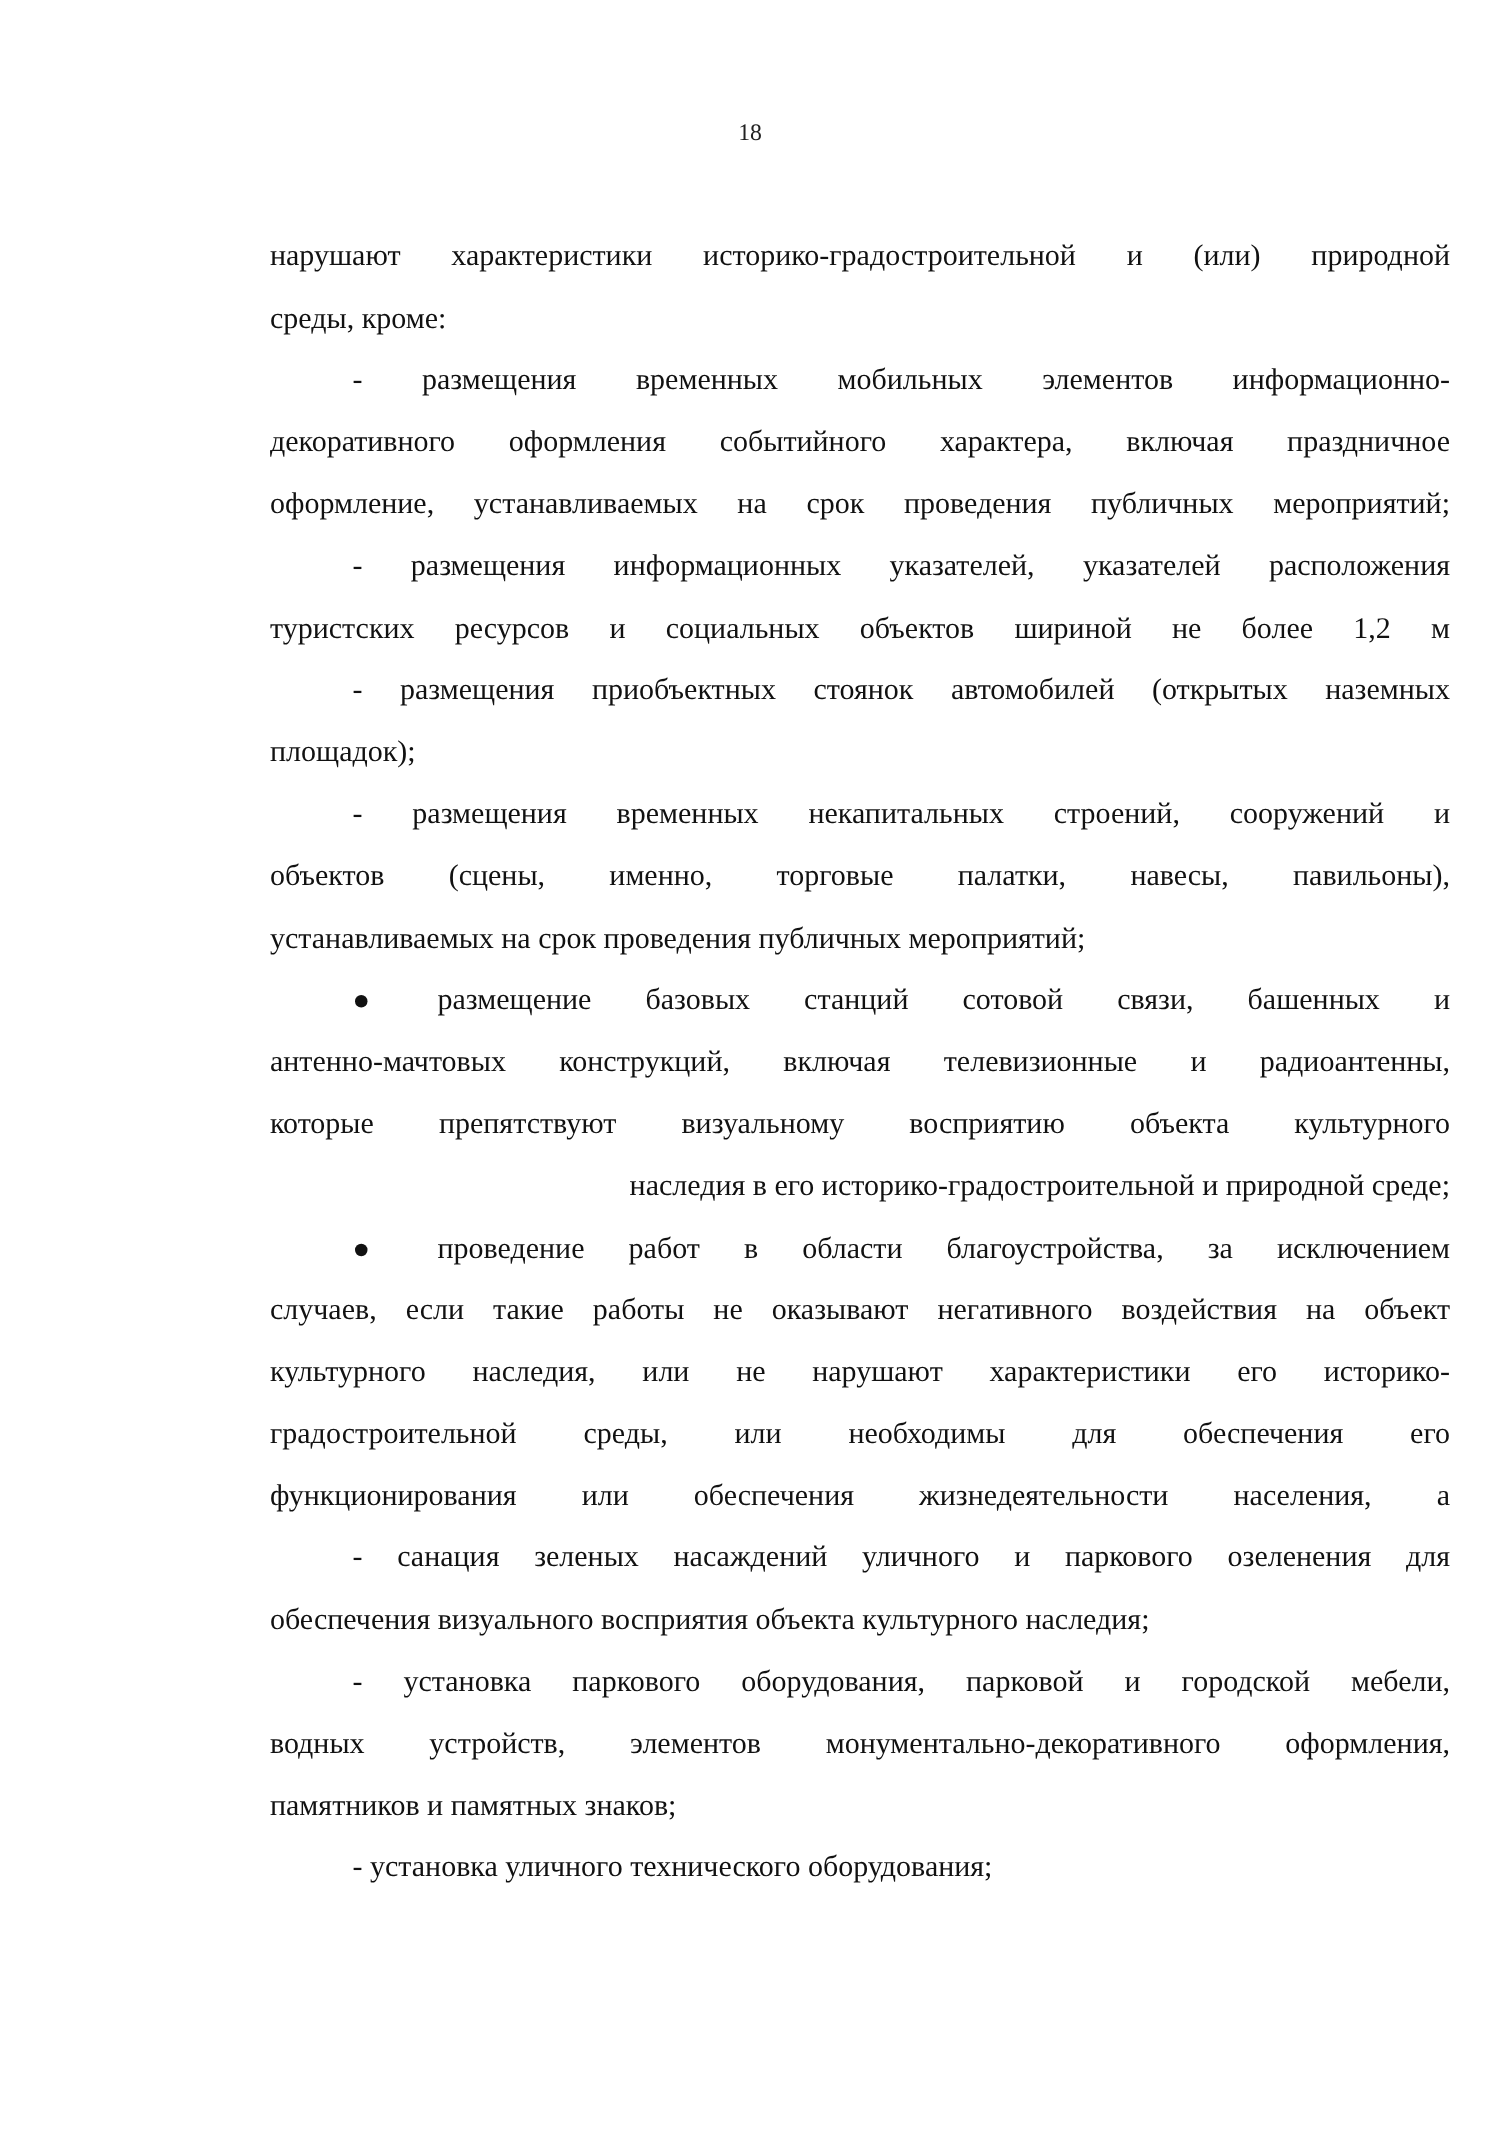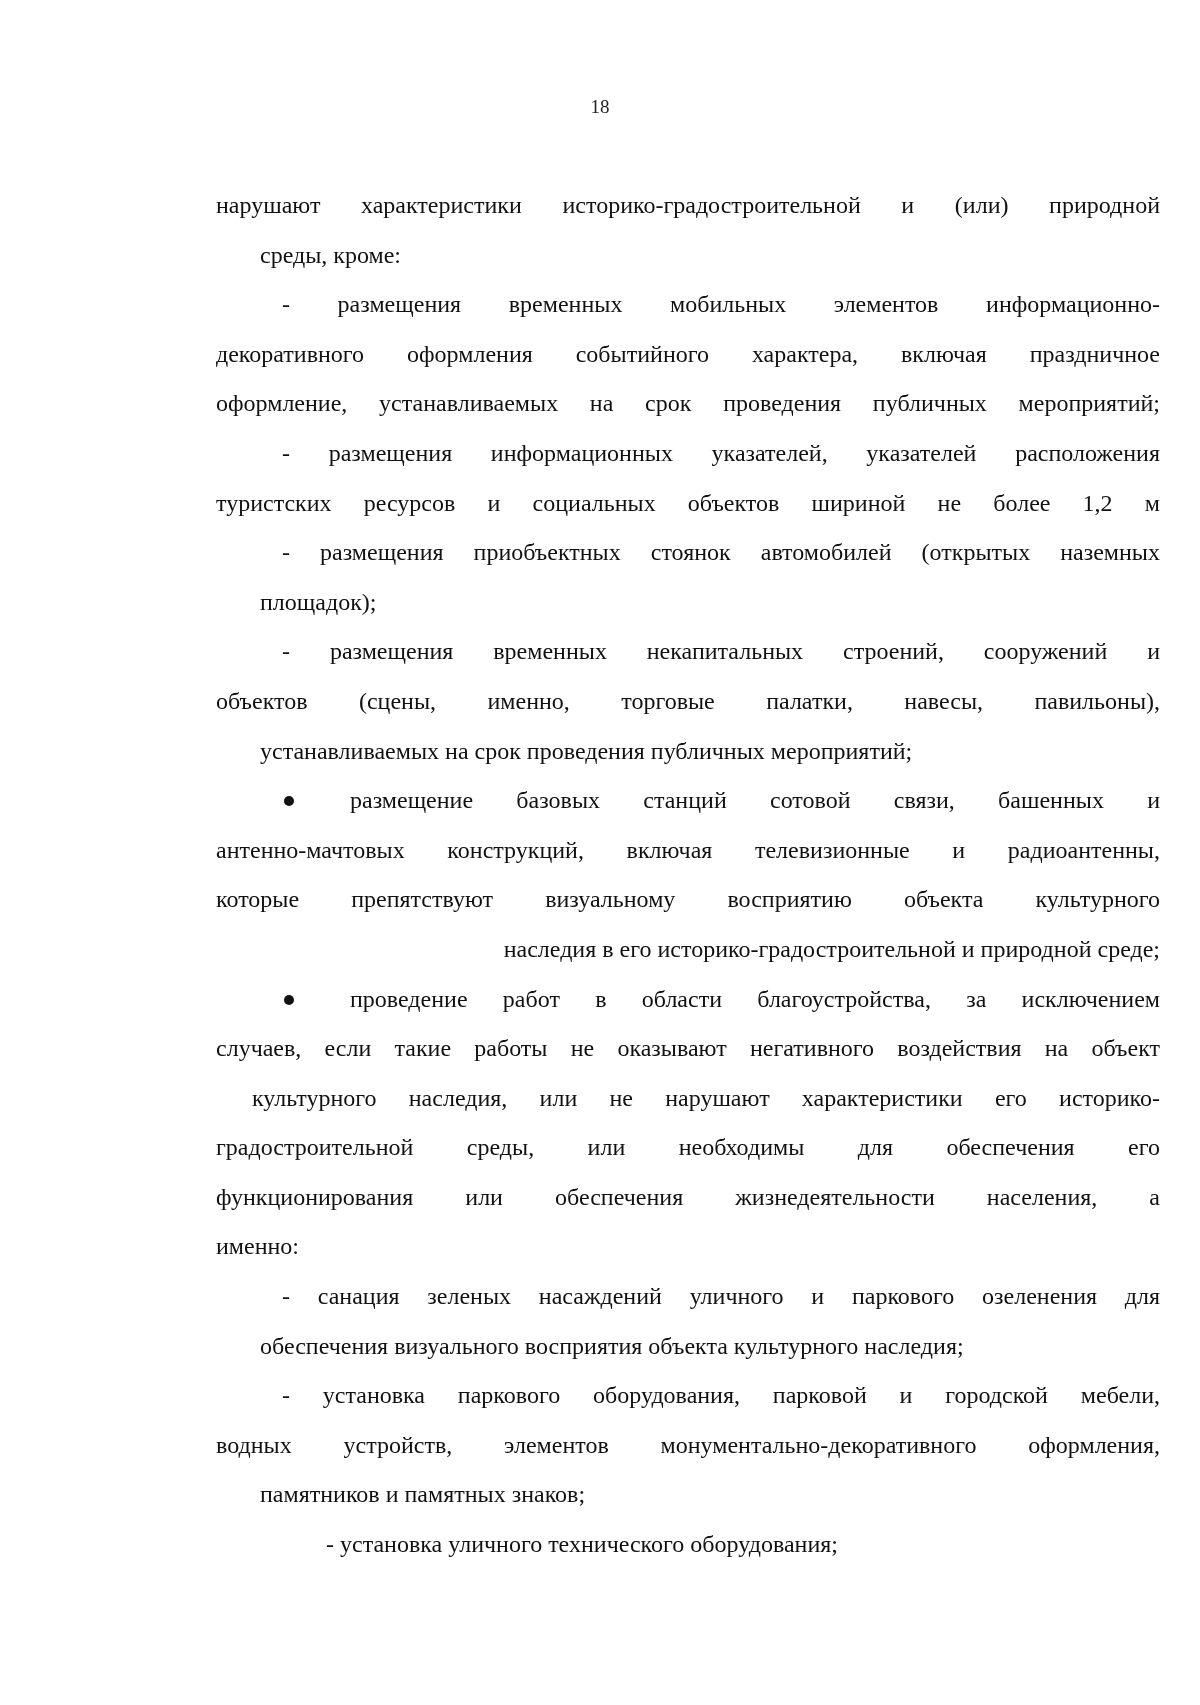--- a/index.html
+++ b/index.html
@@ -12,21 +12,21 @@
   .page-number {
     position: absolute; top: 80px; left: 0; width: 1200px; text-align: center;
     font-size: 19px; color: #222;
   }
   .body-text {
     position: absolute; left: 216px; top: 165px; width: 944px;
     font-size: 24px; line-height: 49.6px; text-align: justify;
   }
   .para { margin: 0; text-indent: 0; }
   .para .line { display: block; text-align: justify; text-align-last: justify; }
-  .para .line.last { text-align-last: left; margin-left: 44px; }
+  .para .line.last { text-align-last: left; }
   .bullet-para { position: relative; margin: 0; }
   .bullet-para .line.first { text-indent: 134px; }
   .bullet-dot {
     position: absolute; left: 68px; top: 20px; width: 10px; height: 10px;
     border-radius: 50%; background: #111;
   }
 </style>
 </head>
 <body>
 
@@ -67,24 +67,23 @@
       <span class="line first" style="display:block;text-align:justify;text-align-last:justify;">размещение базовых станций сотовой связи, башенных и</span>
       <span class="line" style="display:block;text-align:justify;text-align-last:justify;">антенно-мачтовых конструкций, включая телевизионные и радиоантенны,</span>
       <span class="line" style="display:block;text-align:justify;text-align-last:justify;">которые препятствуют визуальному восприятию объекта культурного</span>
       <span class="line" style="display:block;text-align:right;">наследия в его историко-градостроительной и природной среде;</span>
     </div>
 
     <div class="bullet-para">
       <span class="bullet-dot"></span>
       <span class="line first" style="display:block;text-align:justify;text-align-last:justify;">проведение работ в области благоустройства, за исключением</span>
       <span class="line" style="display:block;text-align:justify;text-align-last:justify;">случаев, если такие работы не оказывают негативного воздействия на объект</span>
-      <span class="line" style="display:block;text-align:justify;text-align-last:justify;margin-left:36px;">культурного наследия, или не нарушают характеристики его историко-</span>
+      <span class="line" style="display:block;text-align:justify;text-align-last:justify;">культурного наследия, или не нарушают характеристики его историко-</span>
       <span class="line" style="display:block;text-align:justify;text-align-last:justify;">градостроительной среды, или необходимы для обеспечения его</span>
       <span class="line" style="display:block;text-align:justify;text-align-last:justify;">функционирования или обеспечения жизнедеятельности населения, а</span>
-      <span class="line" style="display:block;text-align:left;">именно:</span>
     </div>
 
     <p class="para">
       <span class="line" style="text-indent:66px">- санация зеленых насаждений уличного и паркового озеленения для</span>
       <span class="line last">обеспечения визуального восприятия объекта культурного наследия;</span>
     </p>
 
     <p class="para">
       <span class="line" style="text-indent:66px">- установка паркового оборудования, парковой и городской мебели,</span>
       <span class="line">водных устройств, элементов монументально-декоративного оформления,</span>

